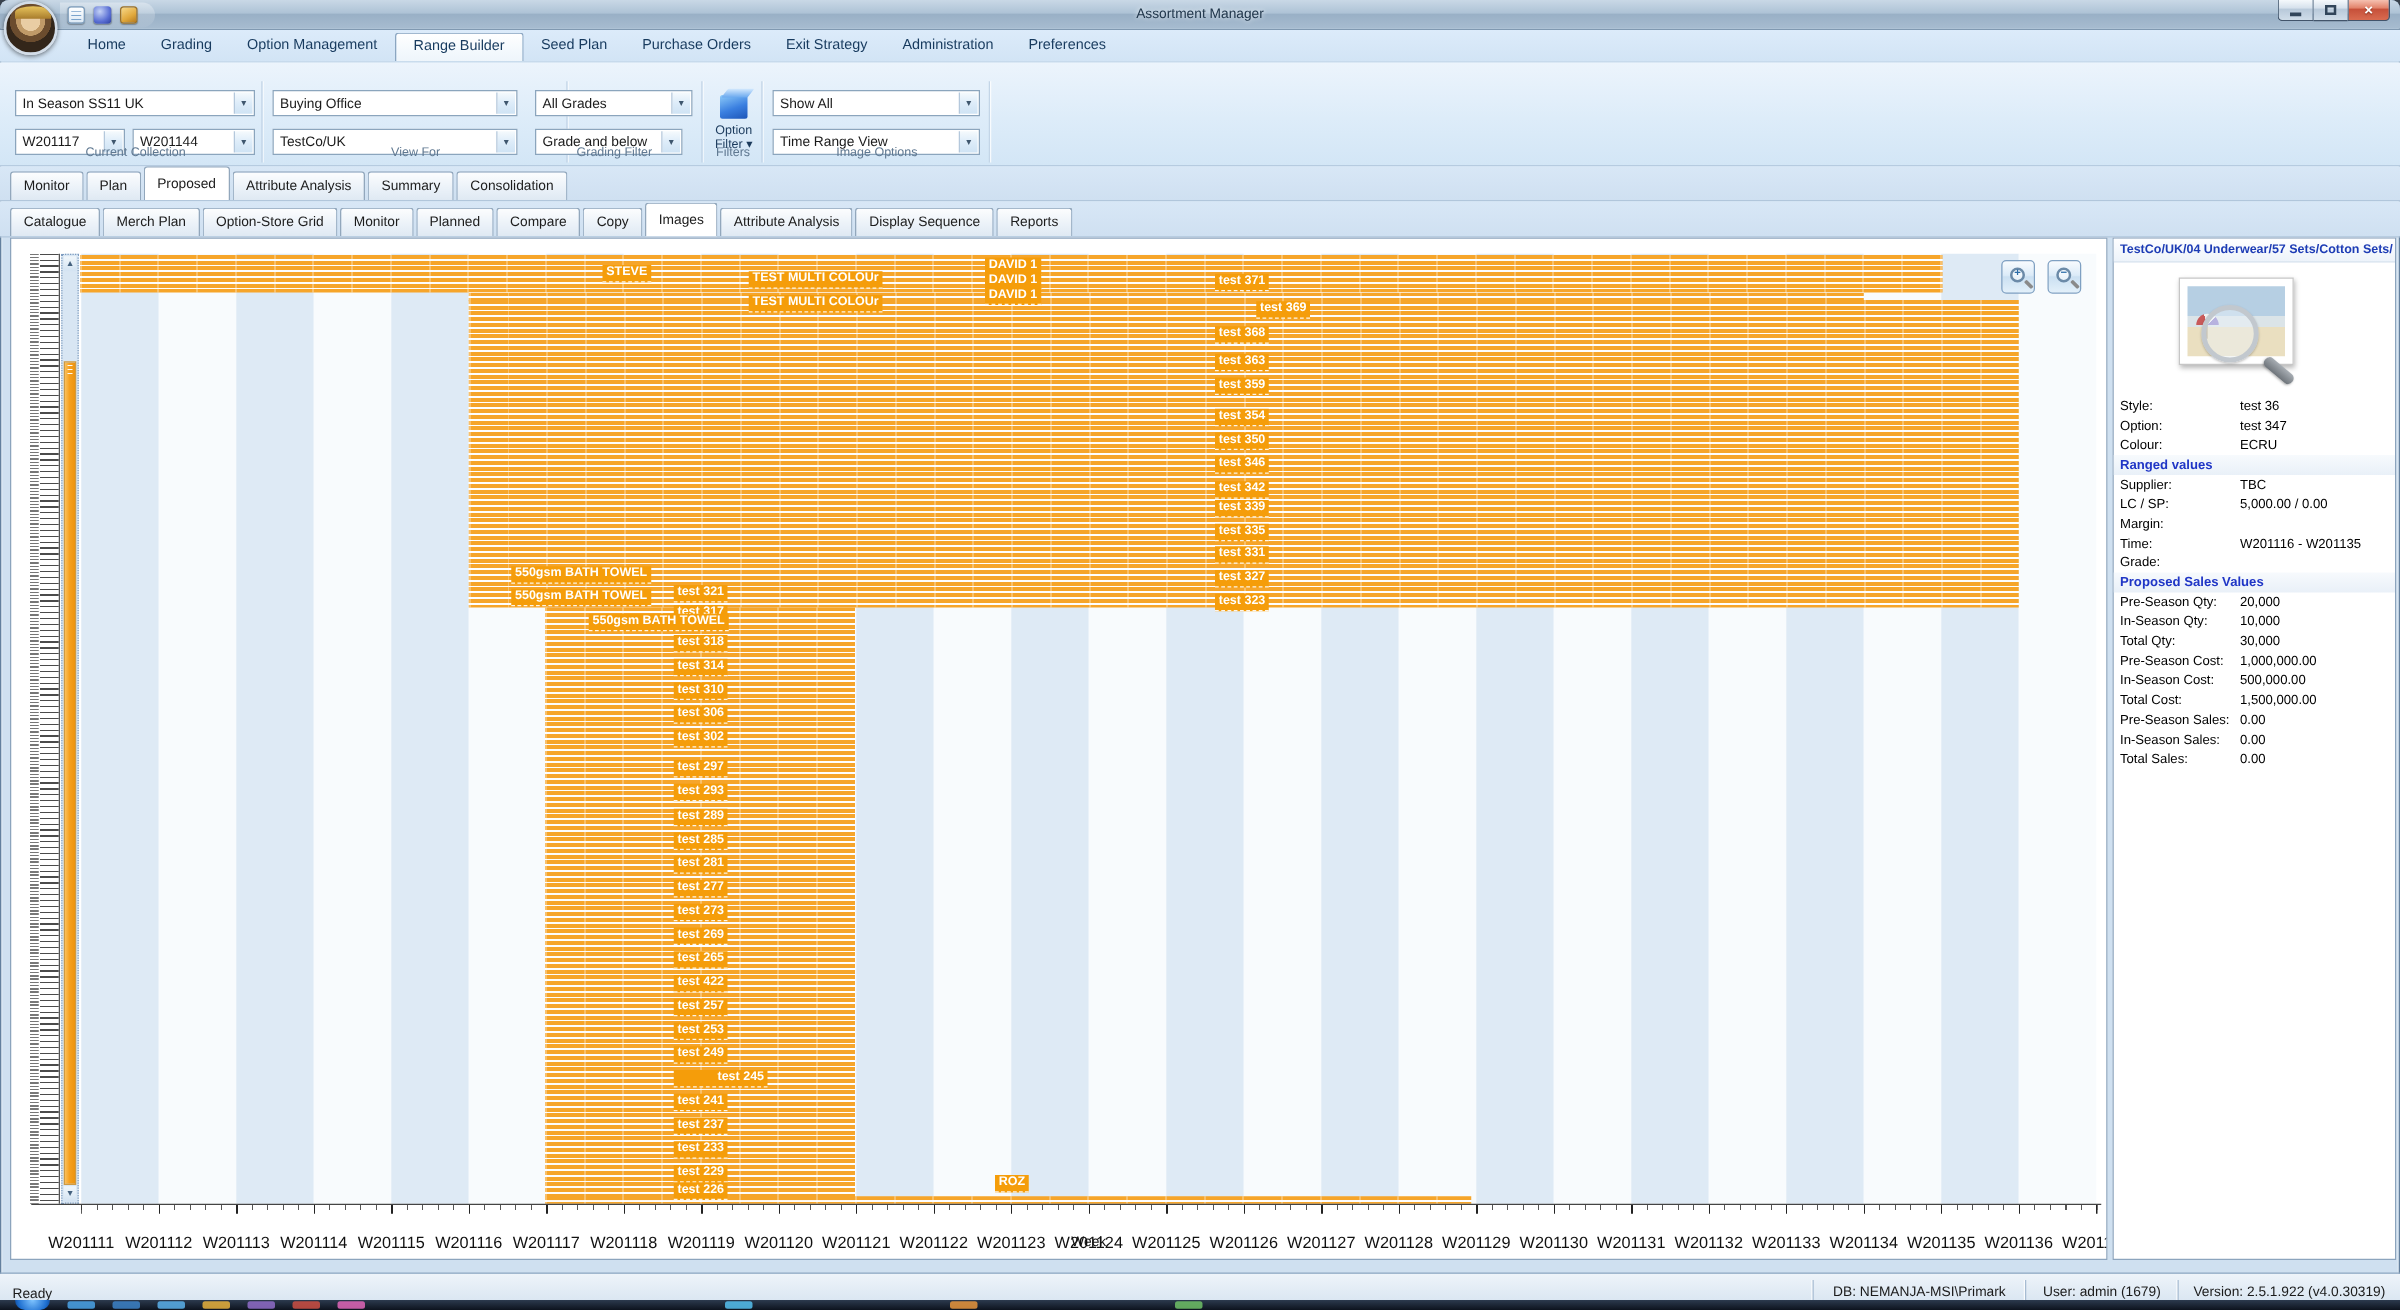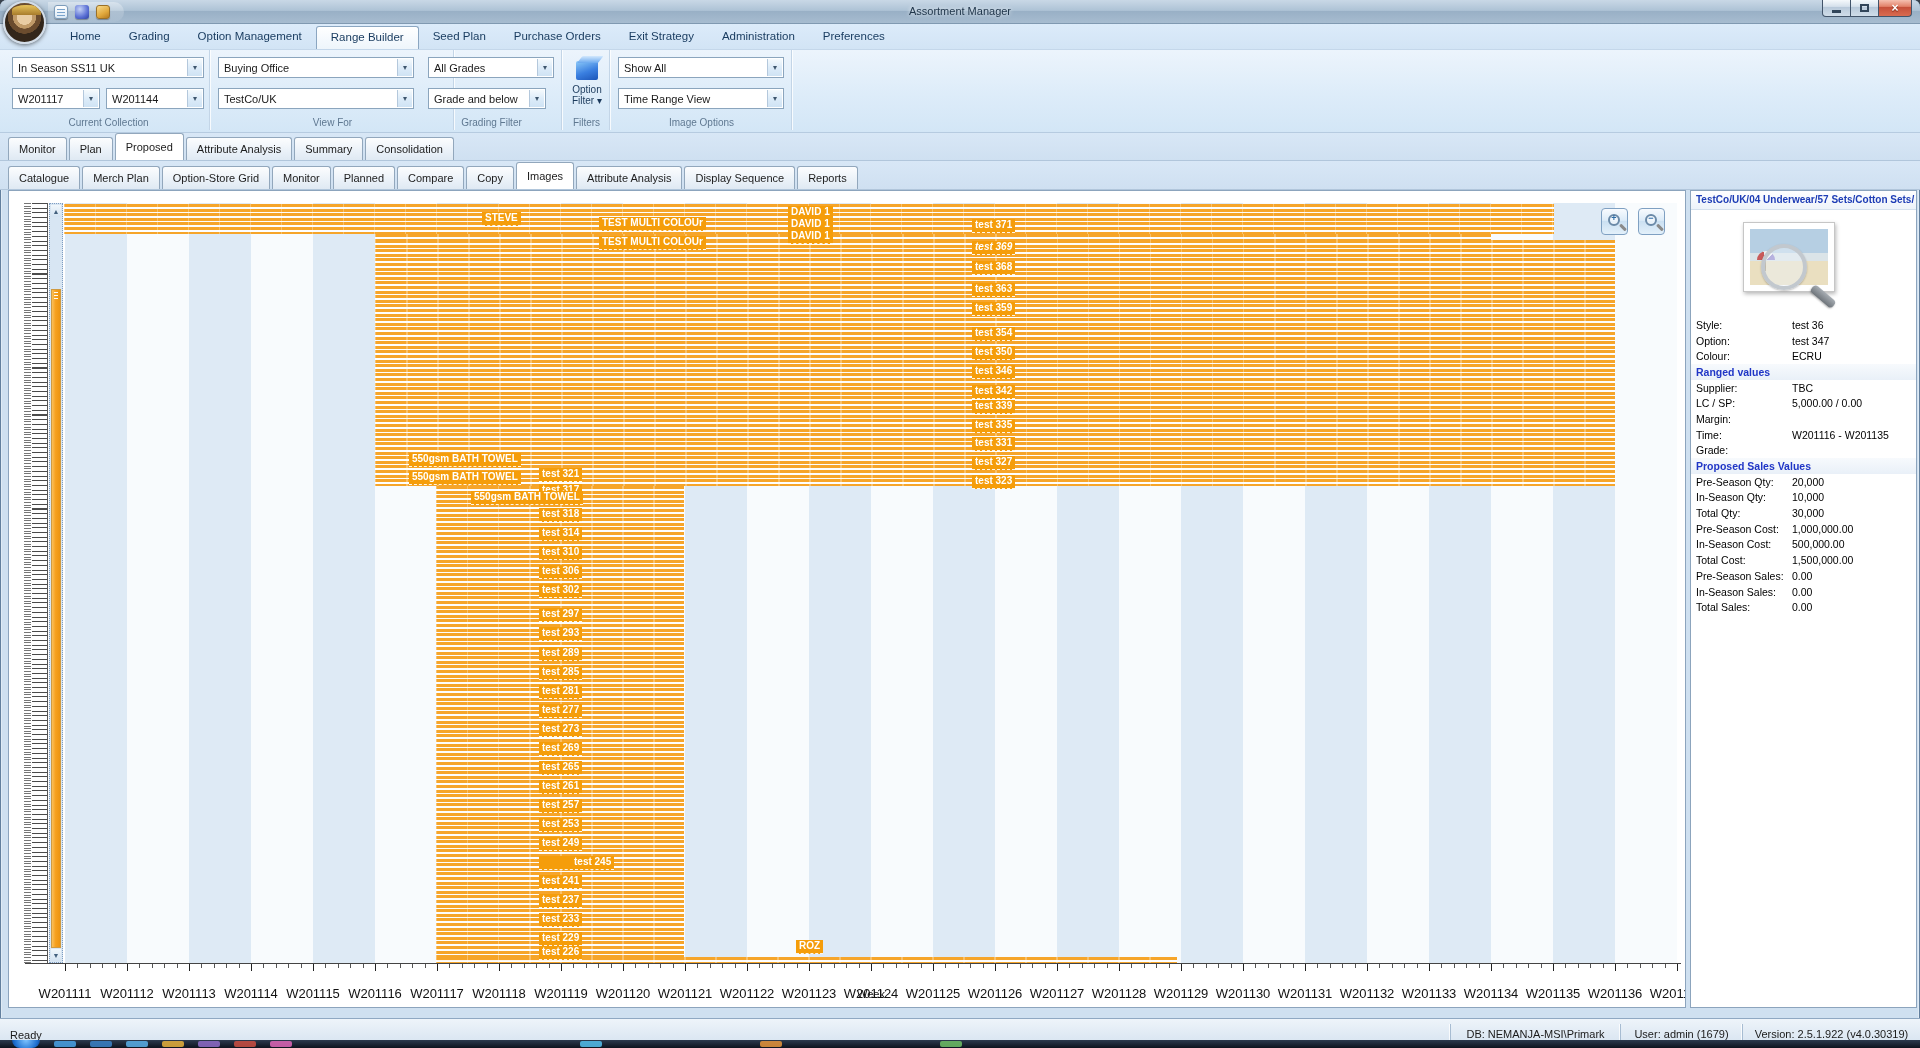--- a/index.html
+++ b/index.html
@@ -24,21 +24,21 @@
 .wbtn.close{width:34px;border-radius:0 0 4px 0;background:linear-gradient(#f5c0b0,#e2826a 40%,#c6503a 46%,#d96b50)}
 .g-min{width:9px;height:3px;background:#31455a;margin-top:6px}
 .g-max{width:9px;height:8px;border:2px solid #31455a;background:transparent}
 .g-close{color:#fff;font-size:12px;font-weight:bold;line-height:15px;text-shadow:0 1px 1px #7c2814}
 
 .rtabs{position:absolute;top:24px;left:0;right:0;height:26px;background:linear-gradient(#dcebfa,#d2e4f5);display:flex;padding-left:56px;border-bottom:1px solid #c4d7ea}
 .rtab{padding:0 14px;line-height:25px;font-size:11.5px;color:#173a5e;cursor:default;white-space:nowrap}
 .rtab.active{background:linear-gradient(#ffffff,#f4f9fd 60%,#eef5fb);border:1px solid #8ba6c1;border-bottom:none;border-radius:3px 3px 0 0;margin-top:2px;line-height:21px;z-index:2}
 
 .ribbon{position:absolute;top:50px;left:0;right:0;height:83px;background:linear-gradient(#ecf4fc,#ddecf9 55%,#d3e6f6);border-bottom:1px solid #b6cbe0}
-.rgroup{position:absolute;top:0;bottom:2px;border-right:1px solid #c3d5e7;box-shadow:1px 0 0 rgba(255,255,255,.8)}
+.rgroup{position:absolute;top:15px;bottom:2px;border-right:1px solid #c3d5e7;box-shadow:1px 0 0 rgba(255,255,255,.8)}
 .rgroup-label{position:absolute;bottom:2px;left:0;right:0;text-align:center;font-size:10px;color:#5f7891;white-space:nowrap}
 .combo{position:absolute;height:21px;background:#fff;border:1px solid #8ba5bd;display:flex;align-items:center;font-size:11px;color:#1a1a1a;padding-left:5px;white-space:nowrap;overflow:hidden}
 .combo .arrow{position:absolute;right:1px;top:1px;bottom:1px;width:15px;background:linear-gradient(#f5fafd,#ddecf9 50%,#cfe3f4);border-left:1px solid #b4c8dc;display:flex;align-items:center;justify-content:center;font-size:8px;color:#3f576e}
 .opt-btn{position:absolute;left:3px;top:4px;width:40px;height:64px;display:flex;flex-direction:column;align-items:center;border-radius:3px;cursor:default}
 .cube{width:22px;height:19px;margin-top:7px;background:linear-gradient(160deg,#8ecbf9 0%,#3a7fe0 55%,#1c55b8 100%);border-radius:2px;position:relative}
 .cube::before{content:"";position:absolute;left:1px;top:-5px;width:95%;height:7px;background:linear-gradient(#d2e8fd,#69a8ef);transform:skewX(-38deg);transform-origin:bottom left;border-radius:1px}
 .opt-txt{font-size:10px;color:#1b3a5c;text-align:center;line-height:11px;margin-top:4px}
 
 .trow{position:absolute;left:0;right:0;display:flex;align-items:flex-end;background:linear-gradient(#d8e7f6,#cfe0f1);border-bottom:1px solid #b1c6db;padding-left:8px}
 .trow1{top:133px;height:28px}
@@ -254,21 +254,21 @@
     <div class="band" style="left:427px;top:766px;width:741px;height:6px"></div>
 
     <div id="chips">
         <div class="chip" style="left: 473px; top: 21px;">STEVE</div>
         <div class="chip" style="left: 590px; top: 26px;">TEST MULTI COLOUr</div>
         <div class="chip" style="left: 590px; top: 45px;">TEST MULTI COLOUr</div>
         <div class="chip" style="left: 779px; top: 15px;">DAVID 1</div>
         <div class="chip" style="left: 779px; top: 27px;">DAVID 1</div>
         <div class="chip" style="left: 779px; top: 39px;">DAVID 1</div>
         <div class="chip" style="left: 963px; top: 28px;">test 371</div>
-        <div class="chip" style="left: 963px; top: 50px; font-style: italic;">test 369</div>
+        <div class="chip" style="left: 996px; top: 50px;">test 369</div>
         <div class="chip" style="left: 963px; top: 70px;">test 368</div>
         <div class="chip" style="left: 963px; top: 92px;">test 363</div>
         <div class="chip" style="left: 963px; top: 111px;">test 359</div>
         <div class="chip" style="left: 963px; top: 136px;">test 354</div>
         <div class="chip" style="left: 963px; top: 155px;">test 350</div>
         <div class="chip" style="left: 963px; top: 174px;">test 346</div>
         <div class="chip" style="left: 963px; top: 194px;">test 342</div>
         <div class="chip" style="left: 963px; top: 209px;">test 339</div>
         <div class="chip" style="left: 963px; top: 228px;">test 335</div>
         <div class="chip" style="left: 963px; top: 246px;">test 331</div>
@@ -286,21 +286,21 @@
         <div class="chip" style="left: 530px; top: 393px;">test 302</div>
         <div class="chip" style="left: 530px; top: 417px;">test 297</div>
         <div class="chip" style="left: 530px; top: 436px;">test 293</div>
         <div class="chip" style="left: 530px; top: 456px;">test 289</div>
         <div class="chip" style="left: 530px; top: 475px;">test 285</div>
         <div class="chip" style="left: 530px; top: 494px;">test 281</div>
         <div class="chip" style="left: 530px; top: 513px;">test 277</div>
         <div class="chip" style="left: 530px; top: 532px;">test 273</div>
         <div class="chip" style="left: 530px; top: 551px;">test 269</div>
         <div class="chip" style="left: 530px; top: 570px;">test 265</div>
-        <div class="chip" style="left: 530px; top: 589px;">test 261</div>
+        <div class="chip" style="left: 530px; top: 589px;">test 422</div>
         <div class="chip" style="left: 530px; top: 608px;">test 257</div>
         <div class="chip" style="left: 530px; top: 627px;">test 253</div>
         <div class="chip" style="left: 530px; top: 646px;">test 249</div>
         <div class="chip" style="left: 530px; top: 665px; padding-left: 35px;">test 245</div>
         <div class="chip" style="left: 530px; top: 684px;">test 241</div>
         <div class="chip" style="left: 530px; top: 703px;">test 237</div>
         <div class="chip" style="left: 530px; top: 722px;">test 233</div>
         <div class="chip" style="left: 530px; top: 741px;">test 229</div>
         <div class="chip" style="left: 530px; top: 755px;">test 226</div>
         <div class="chip" style="left: 787px; top: 749px;">ROZ</div>

